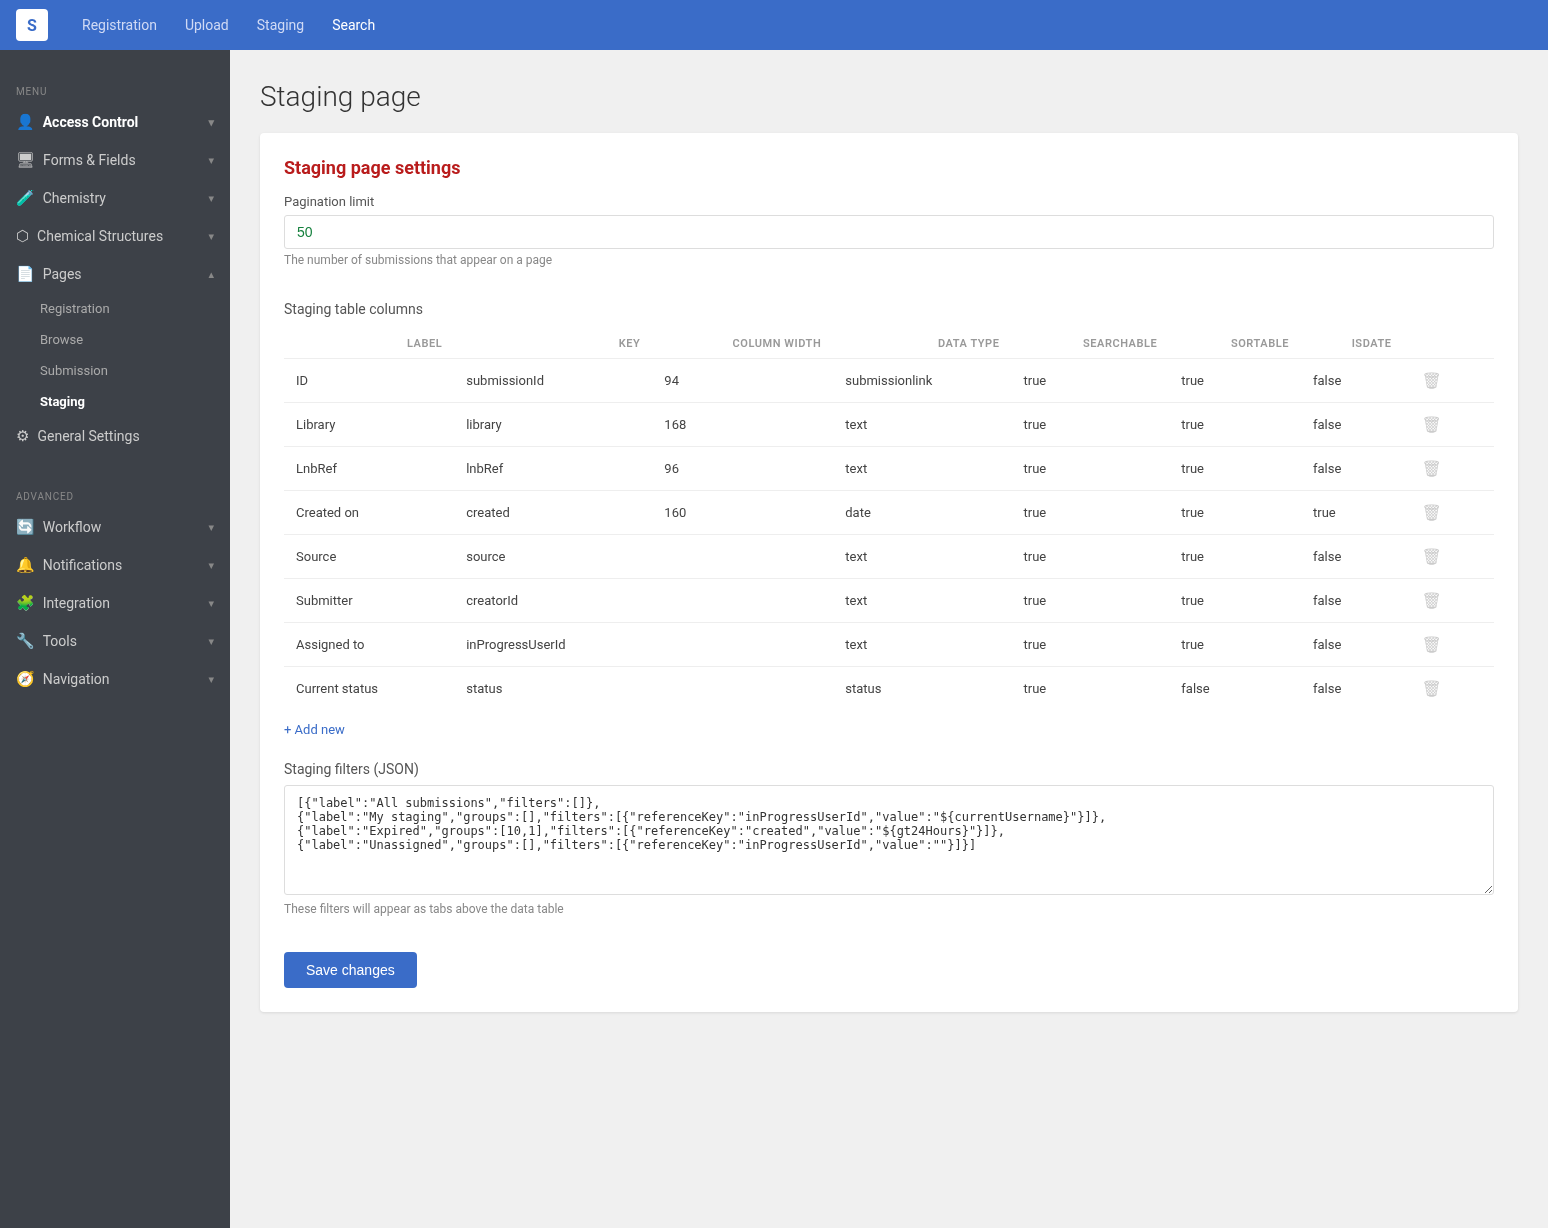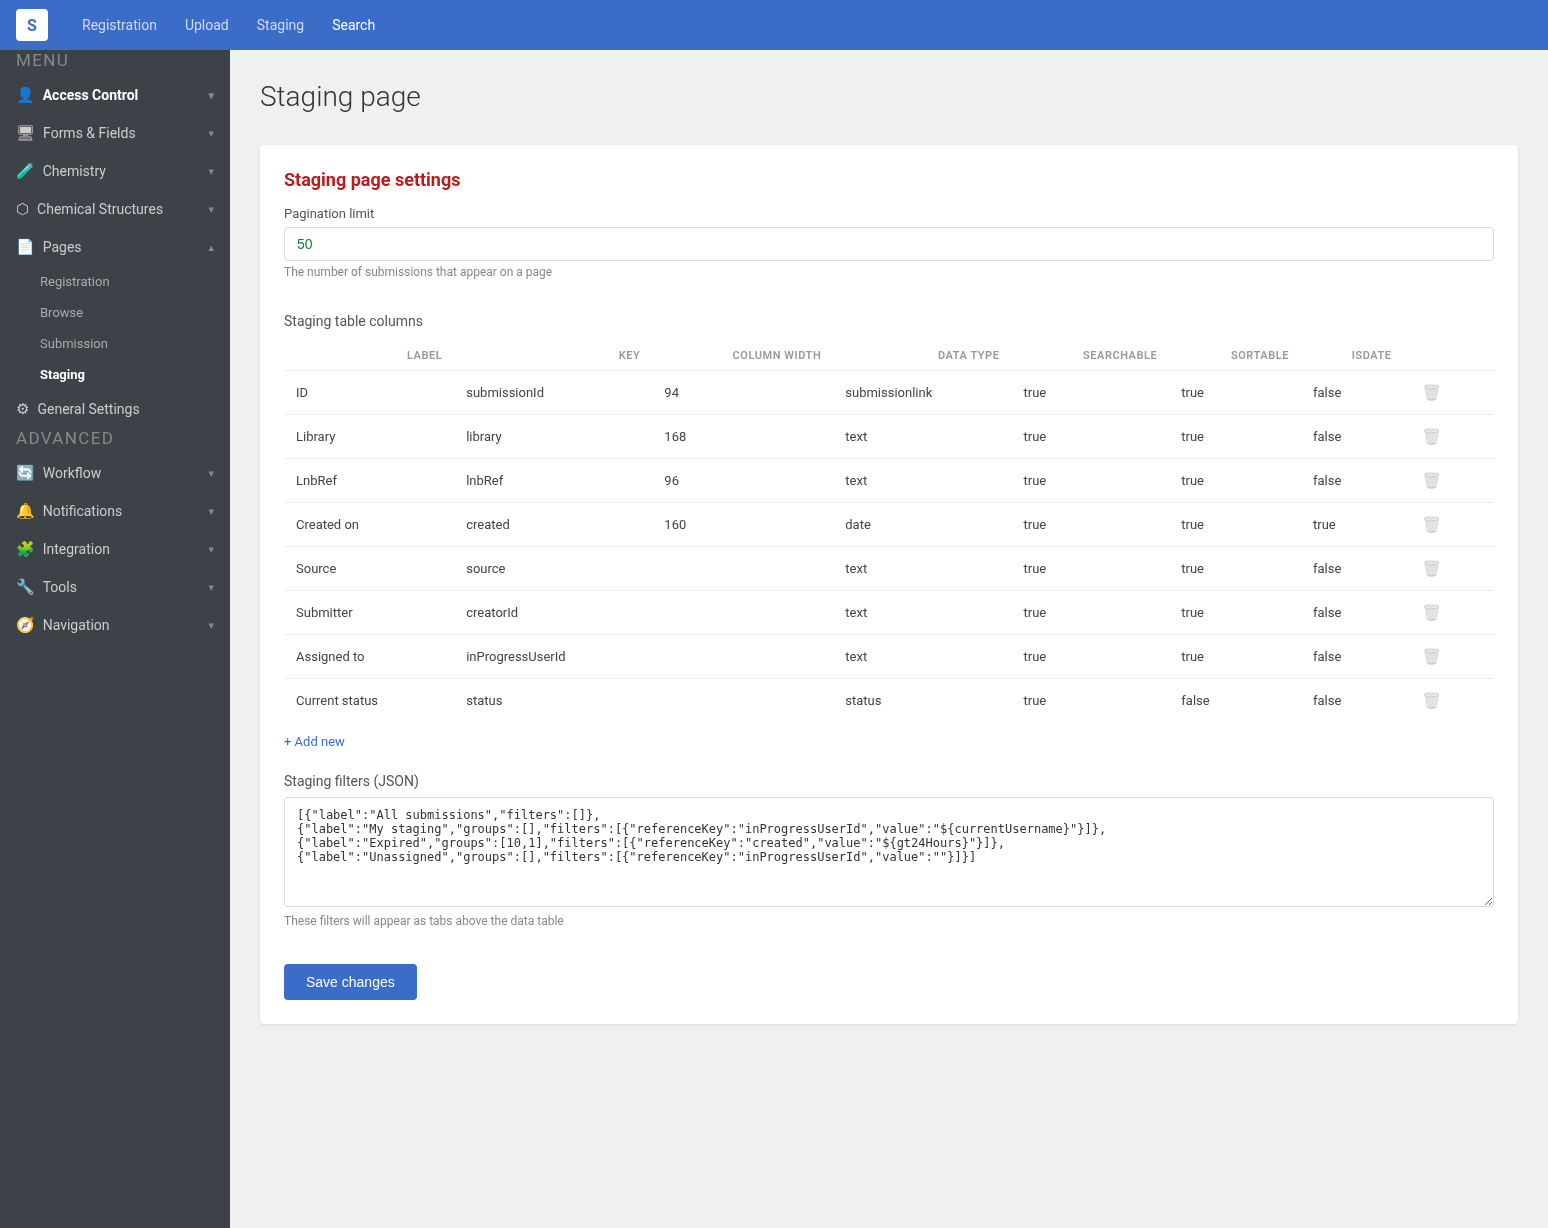--- a/index.html
+++ b/index.html
@@ -38,25 +38,26 @@
     
     .sidebar {
       width: 230px;
       background: #3d4148;
       color: #ccc;
       flex-shrink: 0;
       overflow-y: auto;
       padding-bottom: 20px;
     }
     .sidebar-section-label {
-      font-size: 17px;
+      font-size: 10px;
       color: #888;
-      padding: 0 16px 6px;
+      padding: 16px 16px 6px;
       letter-spacing: 0.08em;
       text-transform: uppercase;
+      margin-top: 20px;
     }
     .sidebar-item {
       display: flex;
       align-items: center;
       justify-content: space-between;
       padding: 10px 16px;
       cursor: pointer;
       color: #ccc;
       font-size: 14px;
     }
@@ -76,21 +77,21 @@
     .main {
       flex: 1;
       overflow-y: auto;
       padding: 30px 30px;
       background: #f0f0f0;
     }
     .page-title {
       font-size: 28px;
       font-weight: 300;
       color: #333;
-      margin-bottom: 32px;
+      margin-bottom: 20px;
     }
     .card {
       background: #fff;
       border-radius: 4px;
       padding: 24px;
       box-shadow: 0 1px 3px rgba(0,0,0,0.1);
     }
     .card-title {
       font-size: 18px;
       font-weight: 700;

